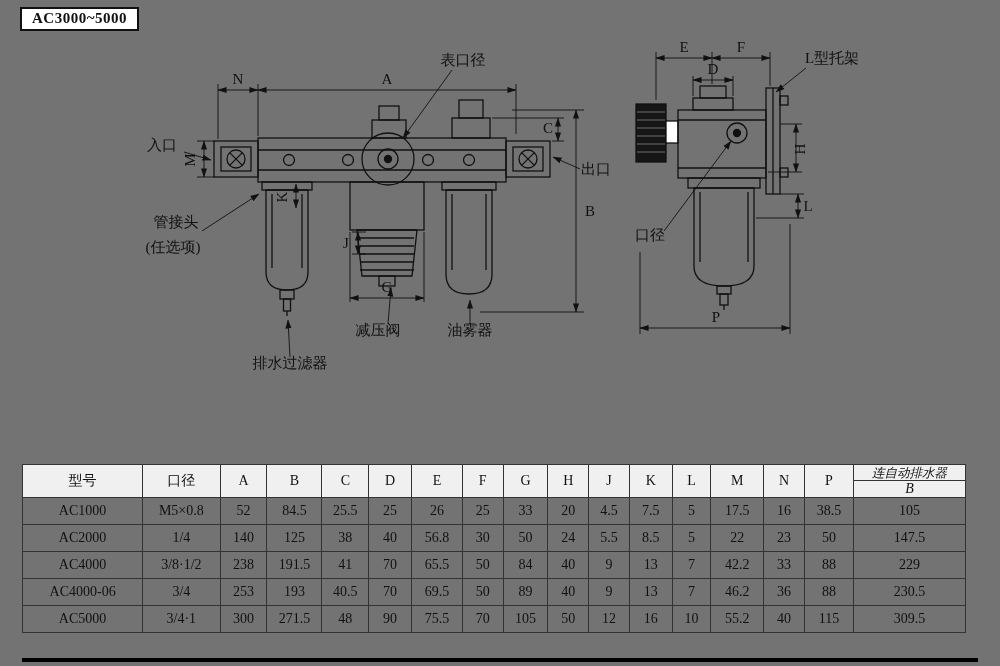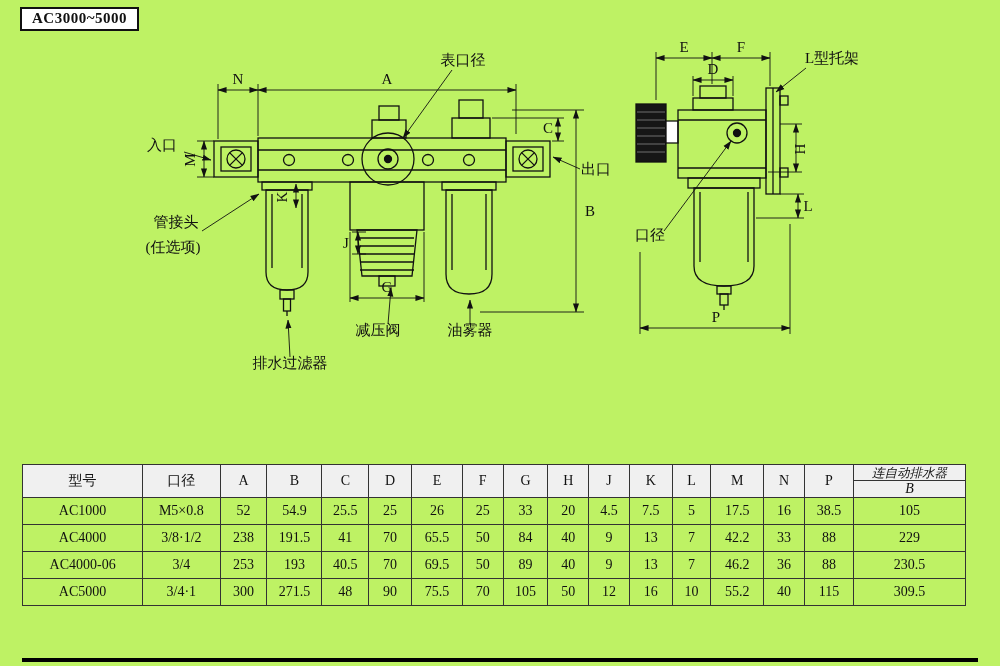--- a/index.html
+++ b/index.html
@@ -4,21 +4,21 @@
 <style>
   * { margin:0; padding:0; box-sizing:border-box; }
   html,body { width:1000px; height:666px; }
   body {
     background:#ffffff;
     font-family:"Liberation Serif", serif;
     position:relative;
     overflow:hidden;
     color:#111;
   }
-  .page { position:absolute; inset:0; background:#bef264; }
+  .page { position:absolute; inset:0; background:#737373; }
   .tag-box {
     position:absolute; left:20px; top:7px;
     border:2px solid #111;
     padding:1px 10px 2px 10px;
     font-size:15px; font-weight:bold; letter-spacing:.5px;
     background:#fff; z-index:2;
   }
   .drawing-svg { position:absolute; left:0; top:0; }
   .spec-table {
     position:absolute; left:22px; top:464px; width:944px;
@@ -324,34 +324,53 @@
           <div class="drain-top">连自动排水器</div>
           <div class="drain-bottom">B</div>
         </th>
       </tr>
     </thead>
     <tbody>
       <tr>
         <td>AC1000</td>
         <td>M5×0.8</td>
         <td>52</td>
-        <td>54.9</td>
+        <td>84.5</td>
         <td>25.5</td>
         <td>25</td>
         <td>26</td>
         <td>25</td>
         <td>33</td>
         <td>20</td>
         <td>4.5</td>
         <td>7.5</td>
         <td>5</td>
         <td>17.5</td>
         <td>16</td>
         <td>38.5</td>
         <td>105</td>
+      </tr>
+      <tr>
+        <td>AC2000</td>
+        <td>1/4</td>
+        <td>140</td>
+        <td>125</td>
+        <td>38</td>
+        <td>40</td>
+        <td>56.8</td>
+        <td>30</td>
+        <td>50</td>
+        <td>24</td>
+        <td>5.5</td>
+        <td>8.5</td>
+        <td>5</td>
+        <td>22</td>
+        <td>23</td>
+        <td>50</td>
+        <td>147.5</td>
       </tr>
       <tr>
         <td>AC4000</td>
         <td>3/8·1/2</td>
         <td>238</td>
         <td>191.5</td>
         <td>41</td>
         <td>70</td>
         <td>65.5</td>
         <td>50</td>

